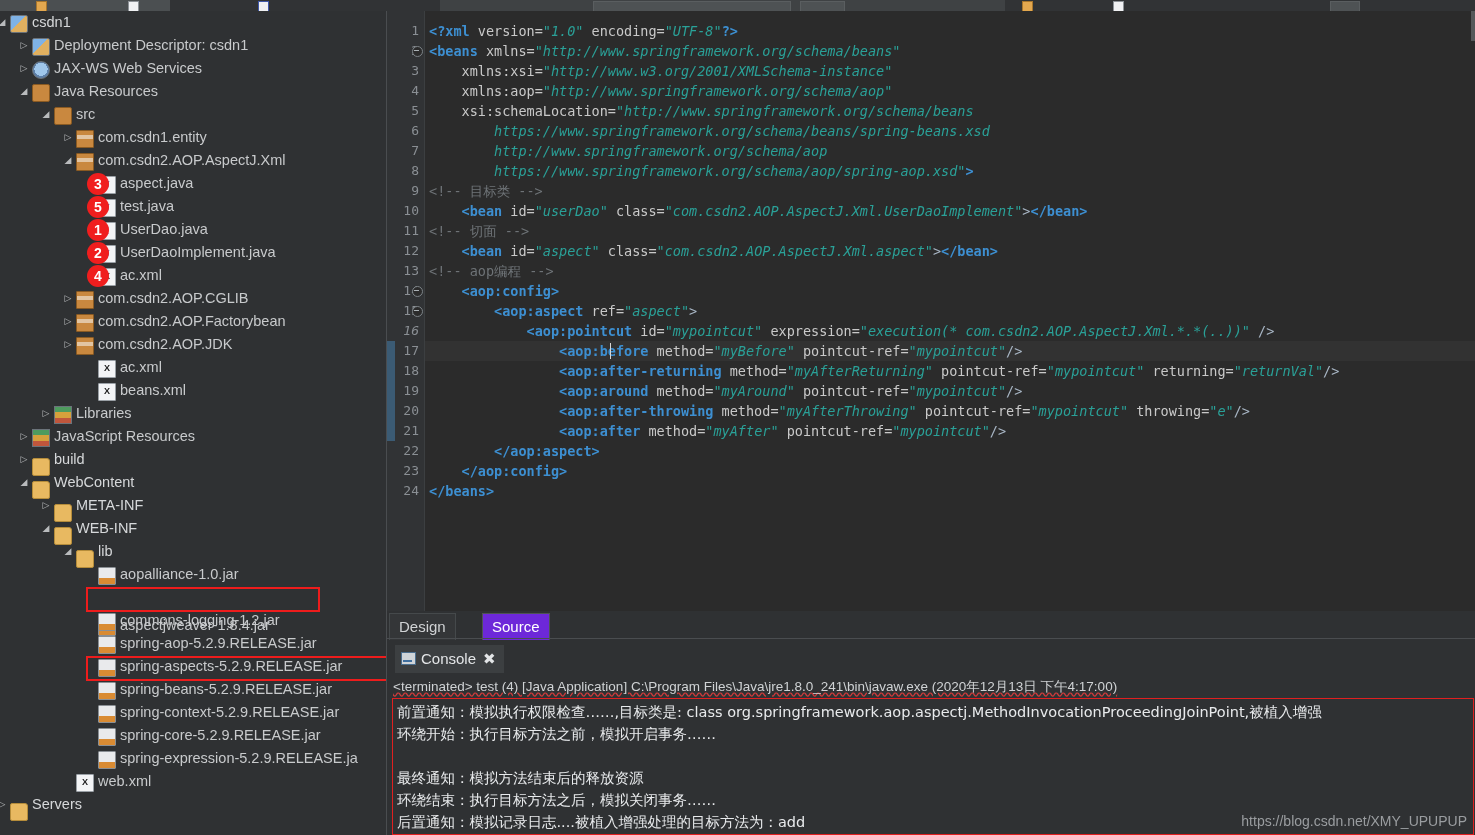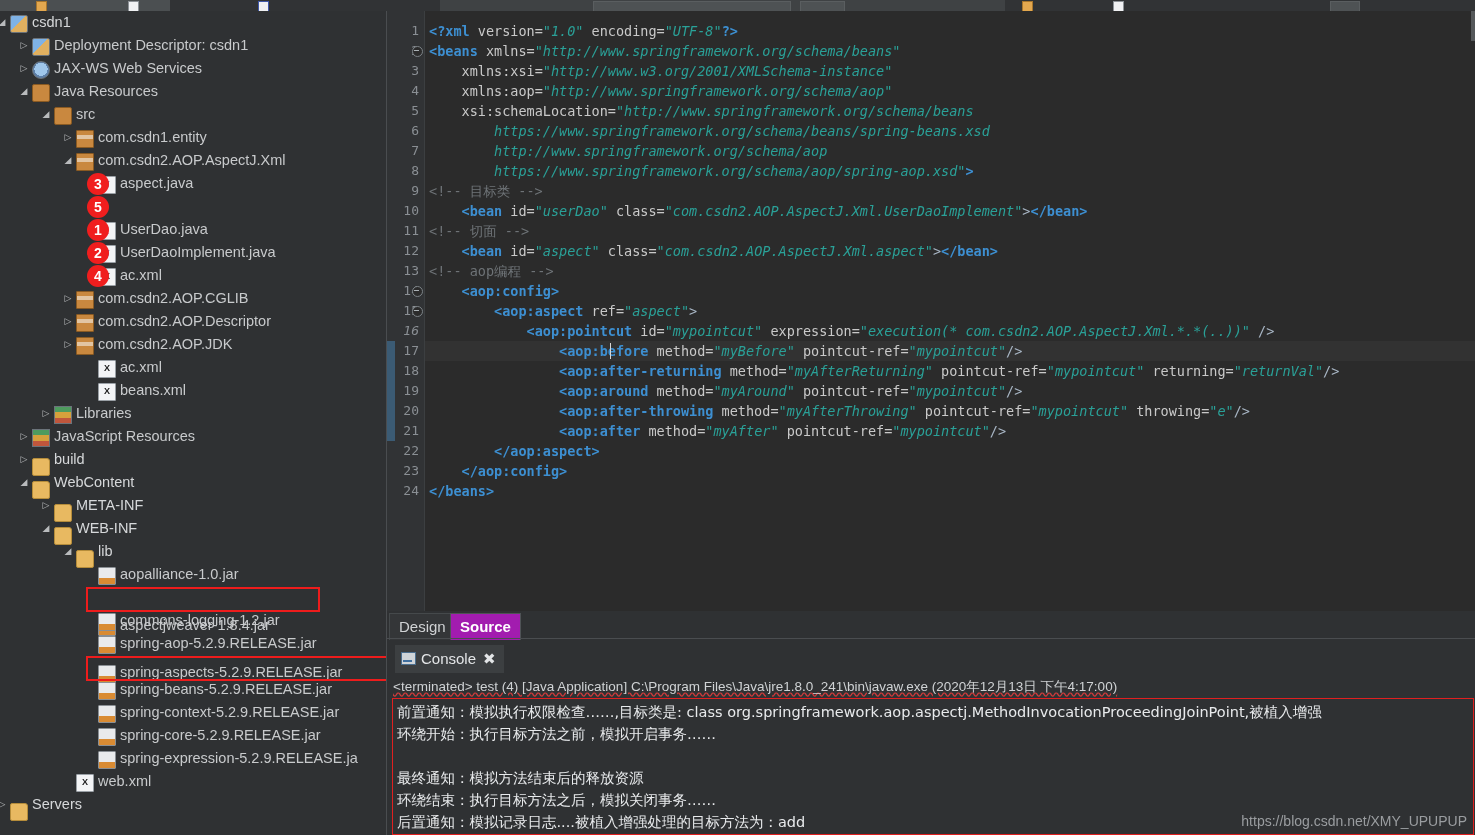--- a/index.html
+++ b/index.html
@@ -70,21 +70,21 @@
   .tg{color:#3d8fd1;font-weight:bold;}
   .at{color:#c9c9c9;}
   .vl{color:#2aa198;font-style:italic;}
   .cm{color:#6e7377;}
   .pl{color:#a9b7c6;}
   .caret{position:absolute;width:1px;height:16px;background:#d6d6d6;}
 
   
   #dstabs{position:absolute;left:387px;top:611px;width:1088px;height:28px;background:#2f3133;}
   #dstabs .tb{position:absolute;top:2px;height:26px;line-height:26px;padding:0 9px;font-size:15px;color:#d0d2d4;}
-  #dstabs .tb.sel{background:#a21caf;color:#ffffff;font-weight:bold;border-top:1px solid #4f5356;border-left:1px solid #4f5356;border-right:1px solid #4f5356;}
+  #dstabs .tb.sel{background:#6d28d9;color:#ffffff;font-weight:normal;border-top:1px solid #4f5356;border-left:1px solid #4f5356;border-right:1px solid #4f5356;margin-left:32px;}
   #dstabs .tb.un{border:1px solid #45494b;border-bottom:none;background:#343638;}
   #dstabs .rest{position:absolute;left:0;top:27px;width:1088px;height:1px;background:#4a4d50;}
 
   
   #consoleTabRow{position:absolute;left:387px;top:645px;width:1088px;height:28px;background:#2f3133;}
   #consoleTab{position:absolute;left:8px;top:0;height:28px;line-height:28px;padding:0 8px 0 6px;background:#3c3f41;font-size:15px;color:#e3e5e7;}
   #consoleTab .cico{display:inline-block;width:13px;height:11px;background:#cfd4d8;border:1px solid #4b6e8e;vertical-align:-1px;margin-right:5px;position:relative;}
   #consoleTab .cico:after{content:"";position:absolute;left:1px;top:7px;width:9px;height:2px;background:#3f6f9f;}
   #consoleTab .cx{margin-left:7px;font-weight:bold;color:#e3e5e7;}
 
@@ -156,20 +156,26 @@
       </span>
       <span class="lbl" style="left: 98px;">com.csdn2.AOP.AspectJ.Xml</span>
     </div>
     <div class="row" style="position: absolute; left: 0px; top: 161px; width: 386px;">
       <span class="ico i-java" style="left: 98px;">
         <span>J</span>
       </span>
       <span class="lbl" style="left: 120px;">aspect.java</span>
     </div>
     <div class="badge" style="left: 87px; top: 162px;">3</div>
+    <div class="row" style="position: absolute; left: 0px; top: 184px; width: 386px;">
+      <span class="ico i-java" style="left: 98px;">
+        <span>J</span>
+      </span>
+      <span class="lbl" style="left: 120px;">test.java</span>
+    </div>
     <div class="badge" style="left: 87px; top: 185px;">5</div>
     <div class="row" style="position: absolute; left: 0px; top: 207px; width: 386px;">
       <span class="ico i-java" style="left: 98px;">
         <span style="color:#5c3fa8">I</span>
       </span>
       <span class="lbl" style="left: 120px;">UserDao.java</span>
     </div>
     <div class="badge" style="left: 87px; top: 208px;">1</div>
     <div class="row" style="position: absolute; left: 0px; top: 230px; width: 386px;">
       <span class="ico i-java" style="left: 98px;">
@@ -190,21 +196,21 @@
       <span class="ico i-pkg" style="left: 76px;">
         <span></span>
       </span>
       <span class="lbl" style="left: 98px;">com.csdn2.AOP.CGLIB</span>
     </div>
     <div class="row" style="position: absolute; left: 0px; top: 299px; width: 386px;">
       <span class="arrow" style="left: 62px;">▷</span>
       <span class="ico i-pkg" style="left: 76px;">
         <span></span>
       </span>
-      <span class="lbl" style="left: 98px;">com.csdn2.AOP.Descriptor</span>
+      <span class="lbl" style="left: 98px;">com.csdn2.AOP.Factorybean</span>
     </div>
     <div class="row" style="position: absolute; left: 0px; top: 322px; width: 386px;">
       <span class="arrow" style="left: 62px;">▷</span>
       <span class="ico i-pkg" style="left: 76px;">
         <span></span>
       </span>
       <span class="lbl" style="left: 98px;">com.csdn2.AOP.JDK</span>
     </div>
     <div class="row" style="position: absolute; left: 0px; top: 345px; width: 386px;">
       <span class="ico i-xml" style="left: 98px;">
@@ -263,21 +269,21 @@
     </div>
     <div class="hlbox" style="left: 86px; top: 576px; height: 21px; width: 230px;"></div>
     <div class="row" style="position: absolute; left: 0px; top: 598px; width: 386px;">
       <span class="ico i-jar" style="left: 98px;"></span>
       <span class="lbl" style="left: 120px;">commons-logging-1.2.jar</span>
     </div>
     <div class="row" style="position: absolute; left: 0px; top: 621px; width: 386px;">
       <span class="ico i-jar" style="left: 98px;"></span>
       <span class="lbl" style="left: 120px;">spring-aop-5.2.9.RELEASE.jar</span>
     </div>
-    <div class="row" style="position: absolute; left: 0px; top: 644px; width: 386px; margin-top: 6px;">
+    <div class="row" style="position: absolute; left: 0px; top: 644px; width: 386px;">
       <span class="ico i-jar" style="left: 98px;"></span>
       <span class="lbl" style="left: 120px;">spring-aspects-5.2.9.RELEASE.jar</span>
     </div>
     <div class="hlbox" style="left: 86px; top: 645px; height: 21px; width: 302px;"></div>
     <div class="row" style="position: absolute; left: 0px; top: 667px; width: 386px;">
       <span class="ico i-jar" style="left: 98px;"></span>
       <span class="lbl" style="left: 120px;">spring-beans-5.2.9.RELEASE.jar</span>
     </div>
     <div class="row" style="position: absolute; left: 0px; top: 690px; width: 386px;">
       <span class="ico i-jar" style="left: 98px;"></span>

